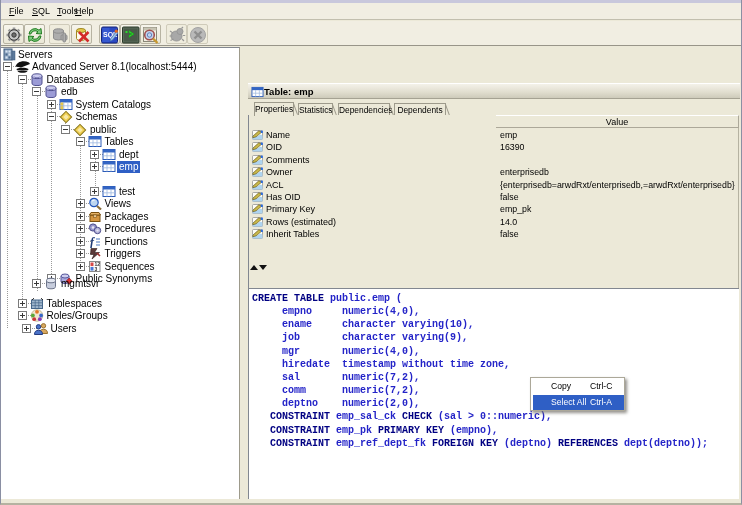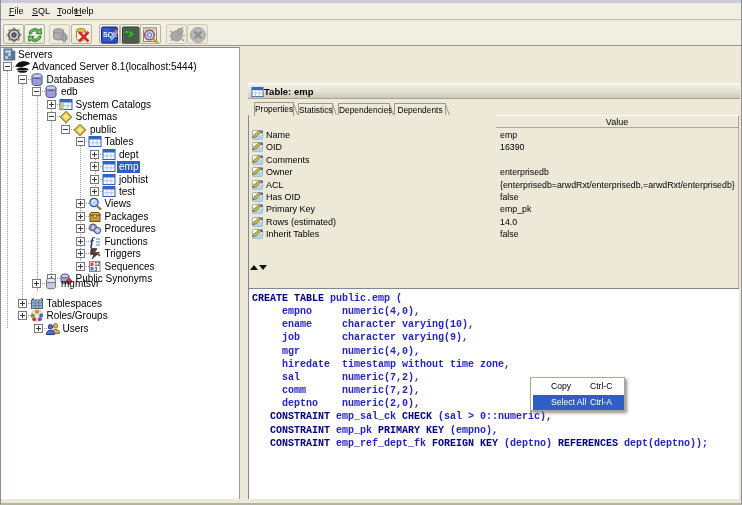--- a/index.html
+++ b/index.html
@@ -278,33 +278,20 @@
         <b></b>
       </span>
       <span class="stub" style="left:99.0px;width:6px"></span>
       <span class="ticon" style="left:101.0px"><svg width="14" height="13" viewBox="0 0 14 13">
           <rect x="1" y="1.5" width="12" height="10" fill="#fff" stroke="#2B5BB8"></rect>
           <rect x="1" y="1.5" width="12" height="3" fill="#3365C4"></rect>
           <path d="M5 4.5 v7 M9 4.5 v7 M1 7.8 h12" stroke="#9DB8E0" stroke-width="0.8"></path>
         </svg></span>
       <span class="tlab sel" style="left:118.0px">emp</span>
     </div>
-    <div class="trow" style="left:0;top:125.5px;width:239px">
-      <span class="box plus" style="left:89.0px">
-        <i></i>
-        <b></b>
-      </span>
-      <span class="stub" style="left:99.0px;width:6px"></span>
-      <span class="ticon" style="left:101.0px"><svg width="14" height="13" viewBox="0 0 14 13">
-          <rect x="1" y="1.5" width="12" height="10" fill="#fff" stroke="#2B5BB8"></rect>
-          <rect x="1" y="1.5" width="12" height="3" fill="#3365C4"></rect>
-          <path d="M5 4.5 v7 M9 4.5 v7 M1 7.8 h12" stroke="#9DB8E0" stroke-width="0.8"></path>
-        </svg></span>
-      <span class="tlab" style="left:118.0px">jobhist</span>
-    </div>
     <div class="trow" style="left:0;top:137.9px;width:278px">
       <span class="box plus" style="left:89.0px">
         <i></i>
         <b></b>
       </span>
       <span class="stub" style="left:99.0px;width:6px"></span>
       <span class="ticon" style="left:101.0px"><svg width="14" height="13" viewBox="0 0 14 13">
           <rect x="1" y="1.5" width="12" height="10" fill="#fff" stroke="#2B5BB8"></rect>
           <rect x="1" y="1.5" width="12" height="3" fill="#3365C4"></rect>
           <path d="M5 4.5 v7 M9 4.5 v7 M1 7.8 h12" stroke="#9DB8E0" stroke-width="0.8"></path>
@@ -437,21 +424,21 @@
       <span class="ticon" style="left:28.5px"><svg width="14" height="13" viewBox="0 0 14 13">
           <circle cx="7" cy="6.5" r="5.8" fill="#F0E6D0" stroke="#A89868" stroke-width="0.6"></circle>
           <circle cx="7" cy="2.8" r="1.9" fill="#E07828"></circle>
           <circle cx="2.9" cy="6.5" r="1.9" fill="#58A838"></circle>
           <circle cx="11.1" cy="6.5" r="1.9" fill="#3868C8"></circle>
           <circle cx="4.2" cy="10.2" r="1.9" fill="#C83838"></circle>
           <circle cx="9.8" cy="10.2" r="1.9" fill="#8838B8"></circle>
         </svg></span>
       <span class="tlab" style="left:45.5px">Roles/Groups</span>
     </div>
-    <div class="trow" style="left:16px;top:274.9px;width:268px">
+    <div class="trow" style="left:4px;top:274.9px;width:268px">
       <span class="box plus" style="left:16.5px">
         <i></i>
         <b></b>
       </span>
       <span class="stub" style="left:26.5px;width:6px"></span>
       <span class="ticon" style="left:28.5px"><svg width="14" height="13" viewBox="0 0 14 13">
           <circle cx="9.5" cy="3.8" r="2.2" fill="#D8A860" stroke="#9A7230"></circle>
           <path d="M5.5 11.5 a4 4.2 0 0 1 8 0 z" fill="#D8A860" stroke="#9A7230"></path>
           <circle cx="4.5" cy="4.8" r="2.2" fill="#4A72C8" stroke="#243C80"></circle>
           <path d="M0.5 12.5 a4 4.2 0 0 1 8 0 z" fill="#4A72C8" stroke="#243C80"></path>

